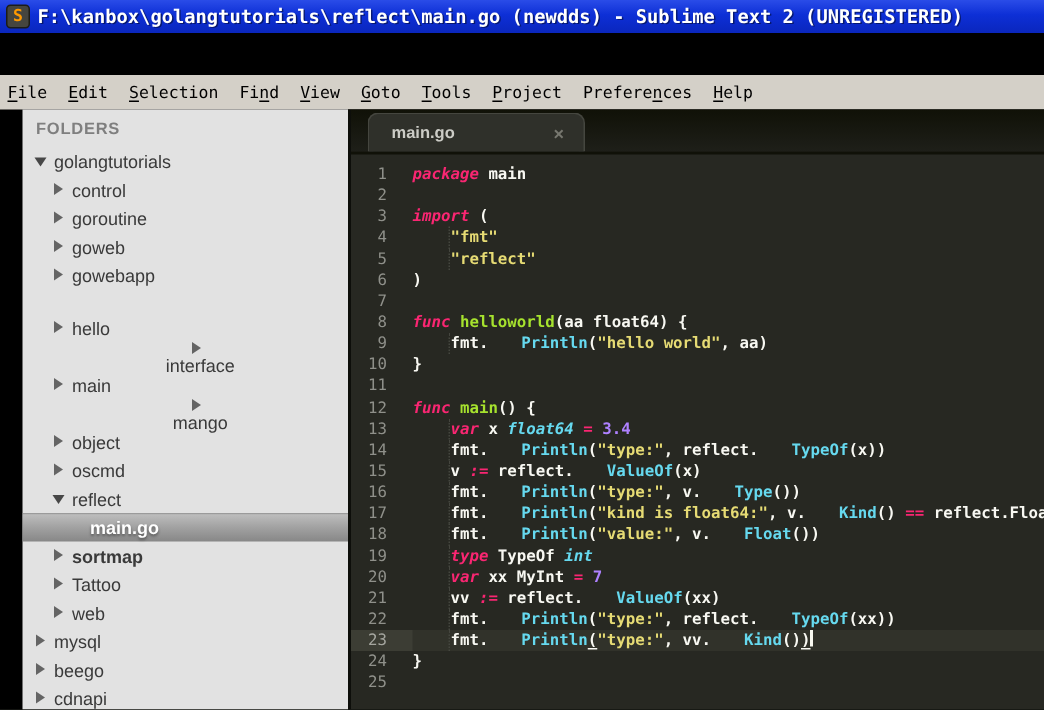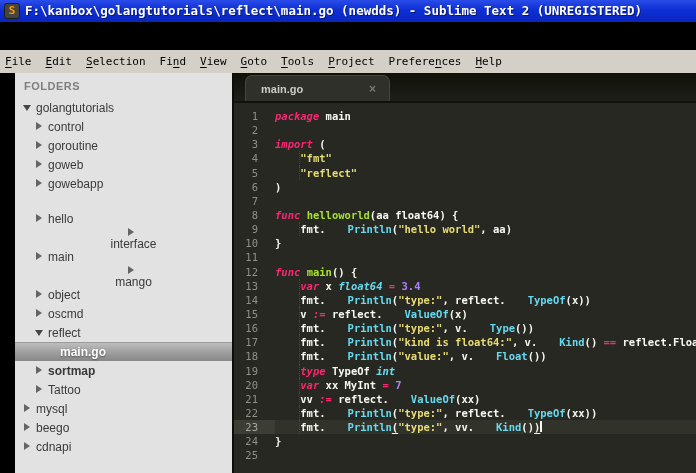--- a/index.html
+++ b/index.html
@@ -156,20 +156,24 @@
             <span class="arrow file"></span>
             <span>main.go</span>
           </div>
           <div class="tree-row" style="padding-left: 20px; font-weight: bold;">
             <span class="arrow collapsed"></span>
             <span>sortmap</span>
           </div>
           <div class="tree-row" style="padding-left: 20px; text-align: center;">
             <span class="arrow collapsed"></span>
             <span>Tattoo</span>
+          </div>
+          <div class="tree-row" style="padding-left: 20px;">
+            <span class="arrow collapsed"></span>
+            <span>web</span>
           </div>
           <div class="tree-row" style="padding-left: 8px;">
             <span class="arrow collapsed"></span>
             <span>mysql</span>
           </div>
           <div class="tree-row" style="padding-left: 8px;">
             <span class="arrow collapsed"></span>
             <span>beego</span>
           </div>
           <div class="tree-row" style="padding-left: 8px; align-items: center;">

